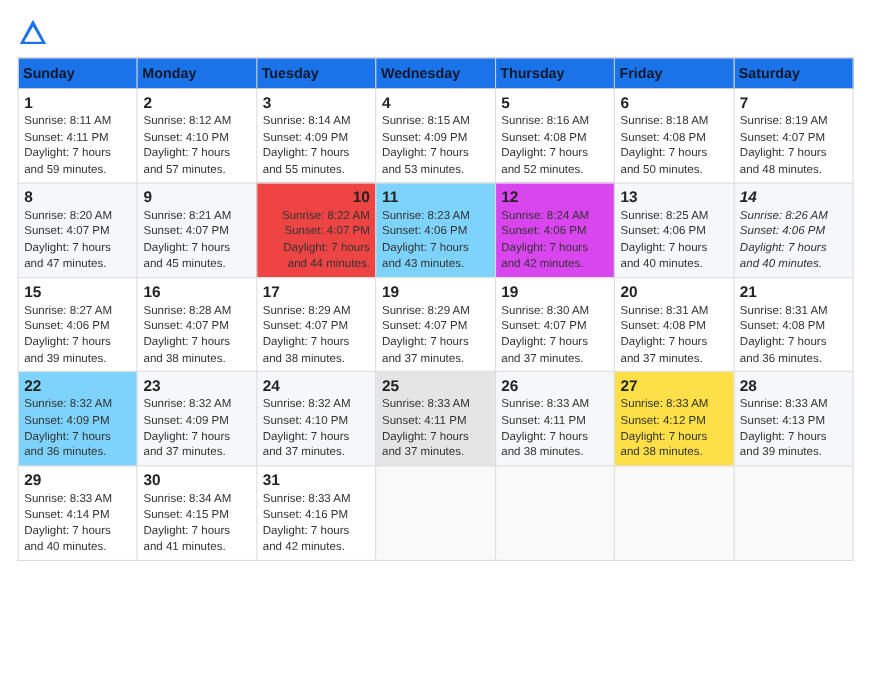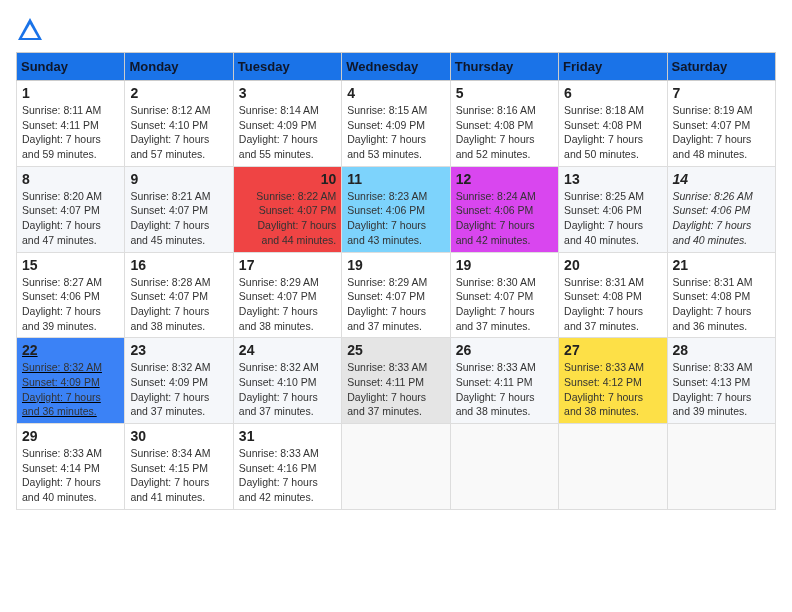--- a/index.html
+++ b/index.html
@@ -286,21 +286,21 @@
         <td>
         <span class="day-num">21</span>
         <div class="day-info">
           Sunrise: 8:31 AM<br>
           Sunset: 4:08 PM<br>
           Daylight: 7 hours and 36 minutes.
         </div>
       </td>
       </tr>
       <tr>
-        <td style="background: #3b82f6; text-decoration: underline;">
+        <td style="background: #7dd3fc;">
         <span class="day-num">22</span>
         <div class="day-info">
           Sunrise: 8:32 AM<br>
           Sunset: 4:09 PM<br>
           Daylight: 7 hours and 36 minutes.
         </div>
       </td>
         <td style="background: rgb(245, 247, 250);">
         <span class="day-num">23</span>
         <div class="day-info">

